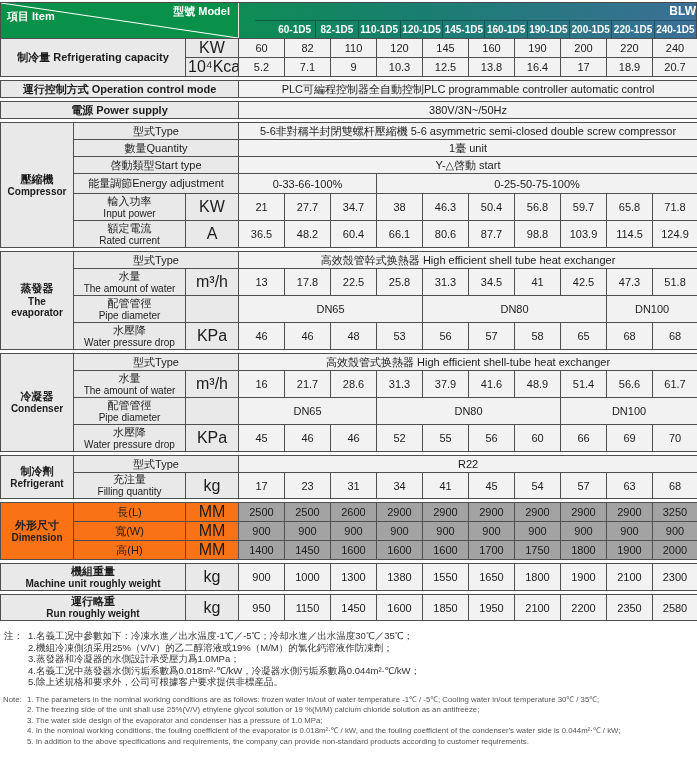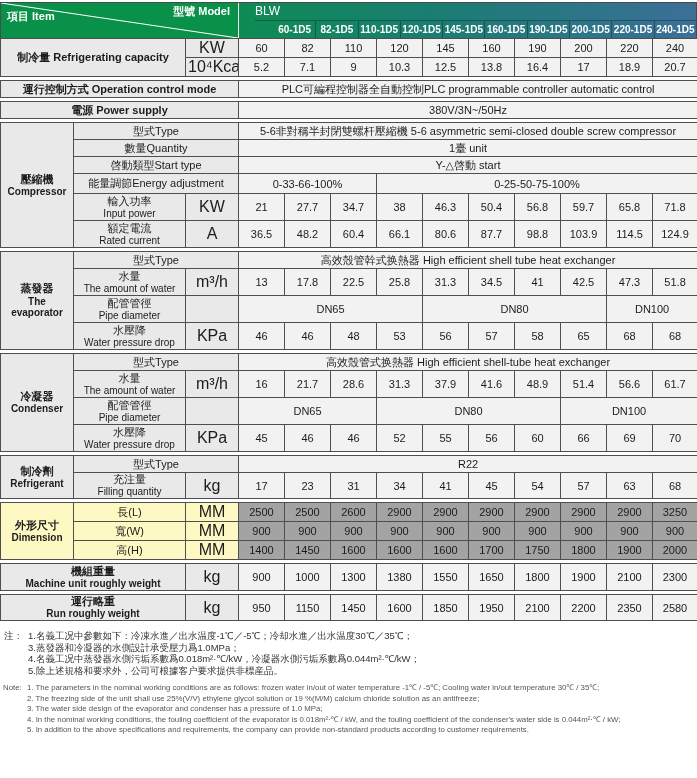--- a/index.html
+++ b/index.html
@@ -11,41 +11,41 @@
   .block:first-child{margin-top:2px;}
 
   
   .hdr{display:flex;height:35px;border:1px solid #4a4a4a;border-bottom:none;
        background:linear-gradient(90deg,var(--g) 0px,var(--g) 170px,var(--t) 430px,var(--b) 697px);gap:16px;}
   .diag{position:relative;width:237px;flex:none;background:var(--g);border-right:1px solid #e8e8e8;}
   .diag svg{position:absolute;left:0;top:0;width:100%;height:100%;display:block;}
   .diag-model{position:absolute;top:1px;right:8px;color:#fff;font-weight:bold;font-size:11px;}
   .diag-item{position:absolute;bottom:14px;left:6px;color:#fff;font-weight:bold;font-size:11px;}
   .hdr-right{flex:1;display:flex;flex-direction:column;}
-  .blw-row{height:17px;line-height:17px;text-align:left;color:#fff;font-weight:normal;font-size:12px;
+  .blw-row{height:17px;line-height:17px;text-align:right;color:#fff;font-weight:bold;font-size:12px;
            border-bottom:1px solid rgba(0,0,0,.30);}
   .models-row{flex:1;display:flex;margin-left:19px;}
   .models-row div{flex:1;display:flex;align-items:center;justify-content:center;
                   color:#fff;font-weight:bold;font-size:10px;border-left:1px solid rgba(0,0,0,.30);}
   .models-row div:first-child{border-left:none;}
 
   
   table.tbl{border-collapse:collapse;table-layout:fixed;width:697px;}
   .tbl td{border:1px solid #4f4f4f;text-align:center;vertical-align:middle;
           padding:0 2px;font-size:11px;background:#f2f2f2;color:#1c1c1c;
           overflow:hidden;white-space:nowrap;}
   .tbl td.lab,.tbl td.sec,.tbl td.unit{background:#e9e9e9;}
   .tbl td.unit{font-size:16px;}
   .bold{font-weight:bold;}
   .zh{font-size:11px;line-height:1.2;}
   .en{font-size:10px;line-height:1.15;}
   .wide{font-size:10.5px;}
   td.val{font-size:11px;}
   .dim td{background:#a3a3a3;}
-  .dim td.lab,.dim td.sec,.dim td.unit{background:#fef9c3;} tr.rh17{height:17px;} tr.rh18{height:18px;} tr.rh19{height:19px;}
+  .dim td.lab,.dim td.sec,.dim td.unit{background:#f97316;} tr.rh17{height:17px;} tr.rh18{height:18px;} tr.rh19{height:19px;}
   tr.rh20{height:20px;} tr.rh26{height:26px;} tr.rh27{height:27px;}
   col.c-sec{width:73px;} col.c-lab{width:112px;} col.c-unit{width:53px;}
   col.c-v{width:46px;} col.c-vl{width:45px;}
 
   
   .notes{display:flex;align-items:flex-start;}
   .notes-zh{margin:9px 0 0 4px;font-size:9.5px;color:#333;}
   .notes-zh .lead{flex:none;width:24px;}
   .notes-zh .items div{line-height:1.22;}
   .notes-en{margin:7px 0 0 3px;font-size:7.8px;color:#555;}
@@ -597,20 +597,21 @@
             <td class="val">2580</td>
           </tr>
       </tbody>
     </table>
   </div>
 
   <div class="notes notes-zh">
     <span class="lead">注：</span>
     <div class="items">
       <div>1.名義工况中參數如下：冷凍水進／出水温度-1℃／-5℃；冷却水進／出水温度30℃／35℃；</div>
+      <div>2.機組冷凍側須采用25%（V/V）的乙二醇溶液或19%（M/M）的氯化鈣溶液作防凍劑；</div>
       <div>3.蒸發器和冷凝器的水側設計承受壓力爲1.0MPa；</div>
       <div>4.名義工况中蒸發器水側污垢系數爲0.018m²·℃/kW，冷凝器水側污垢系數爲0.044m²·℃/kW；</div>
       <div>5.除上述規格和要求外，公司可根據客户要求提供非標産品。</div>
     </div>
   </div>
   <div class="notes notes-en">
     <span class="lead">Note:</span>
     <div class="items">
       <div>1. The parameters in the nominal working conditions are as follows: frozen water in/out of water temperature -1℃ / -5℃; Cooling water in/out temperature 30℃ / 35℃;</div>
       <div>2. The freezing side of the unit shall use 25%(V/V) ethylene glycol solution or 19 %(M/M) calcium chloride solution as an antifreeze;</div>

